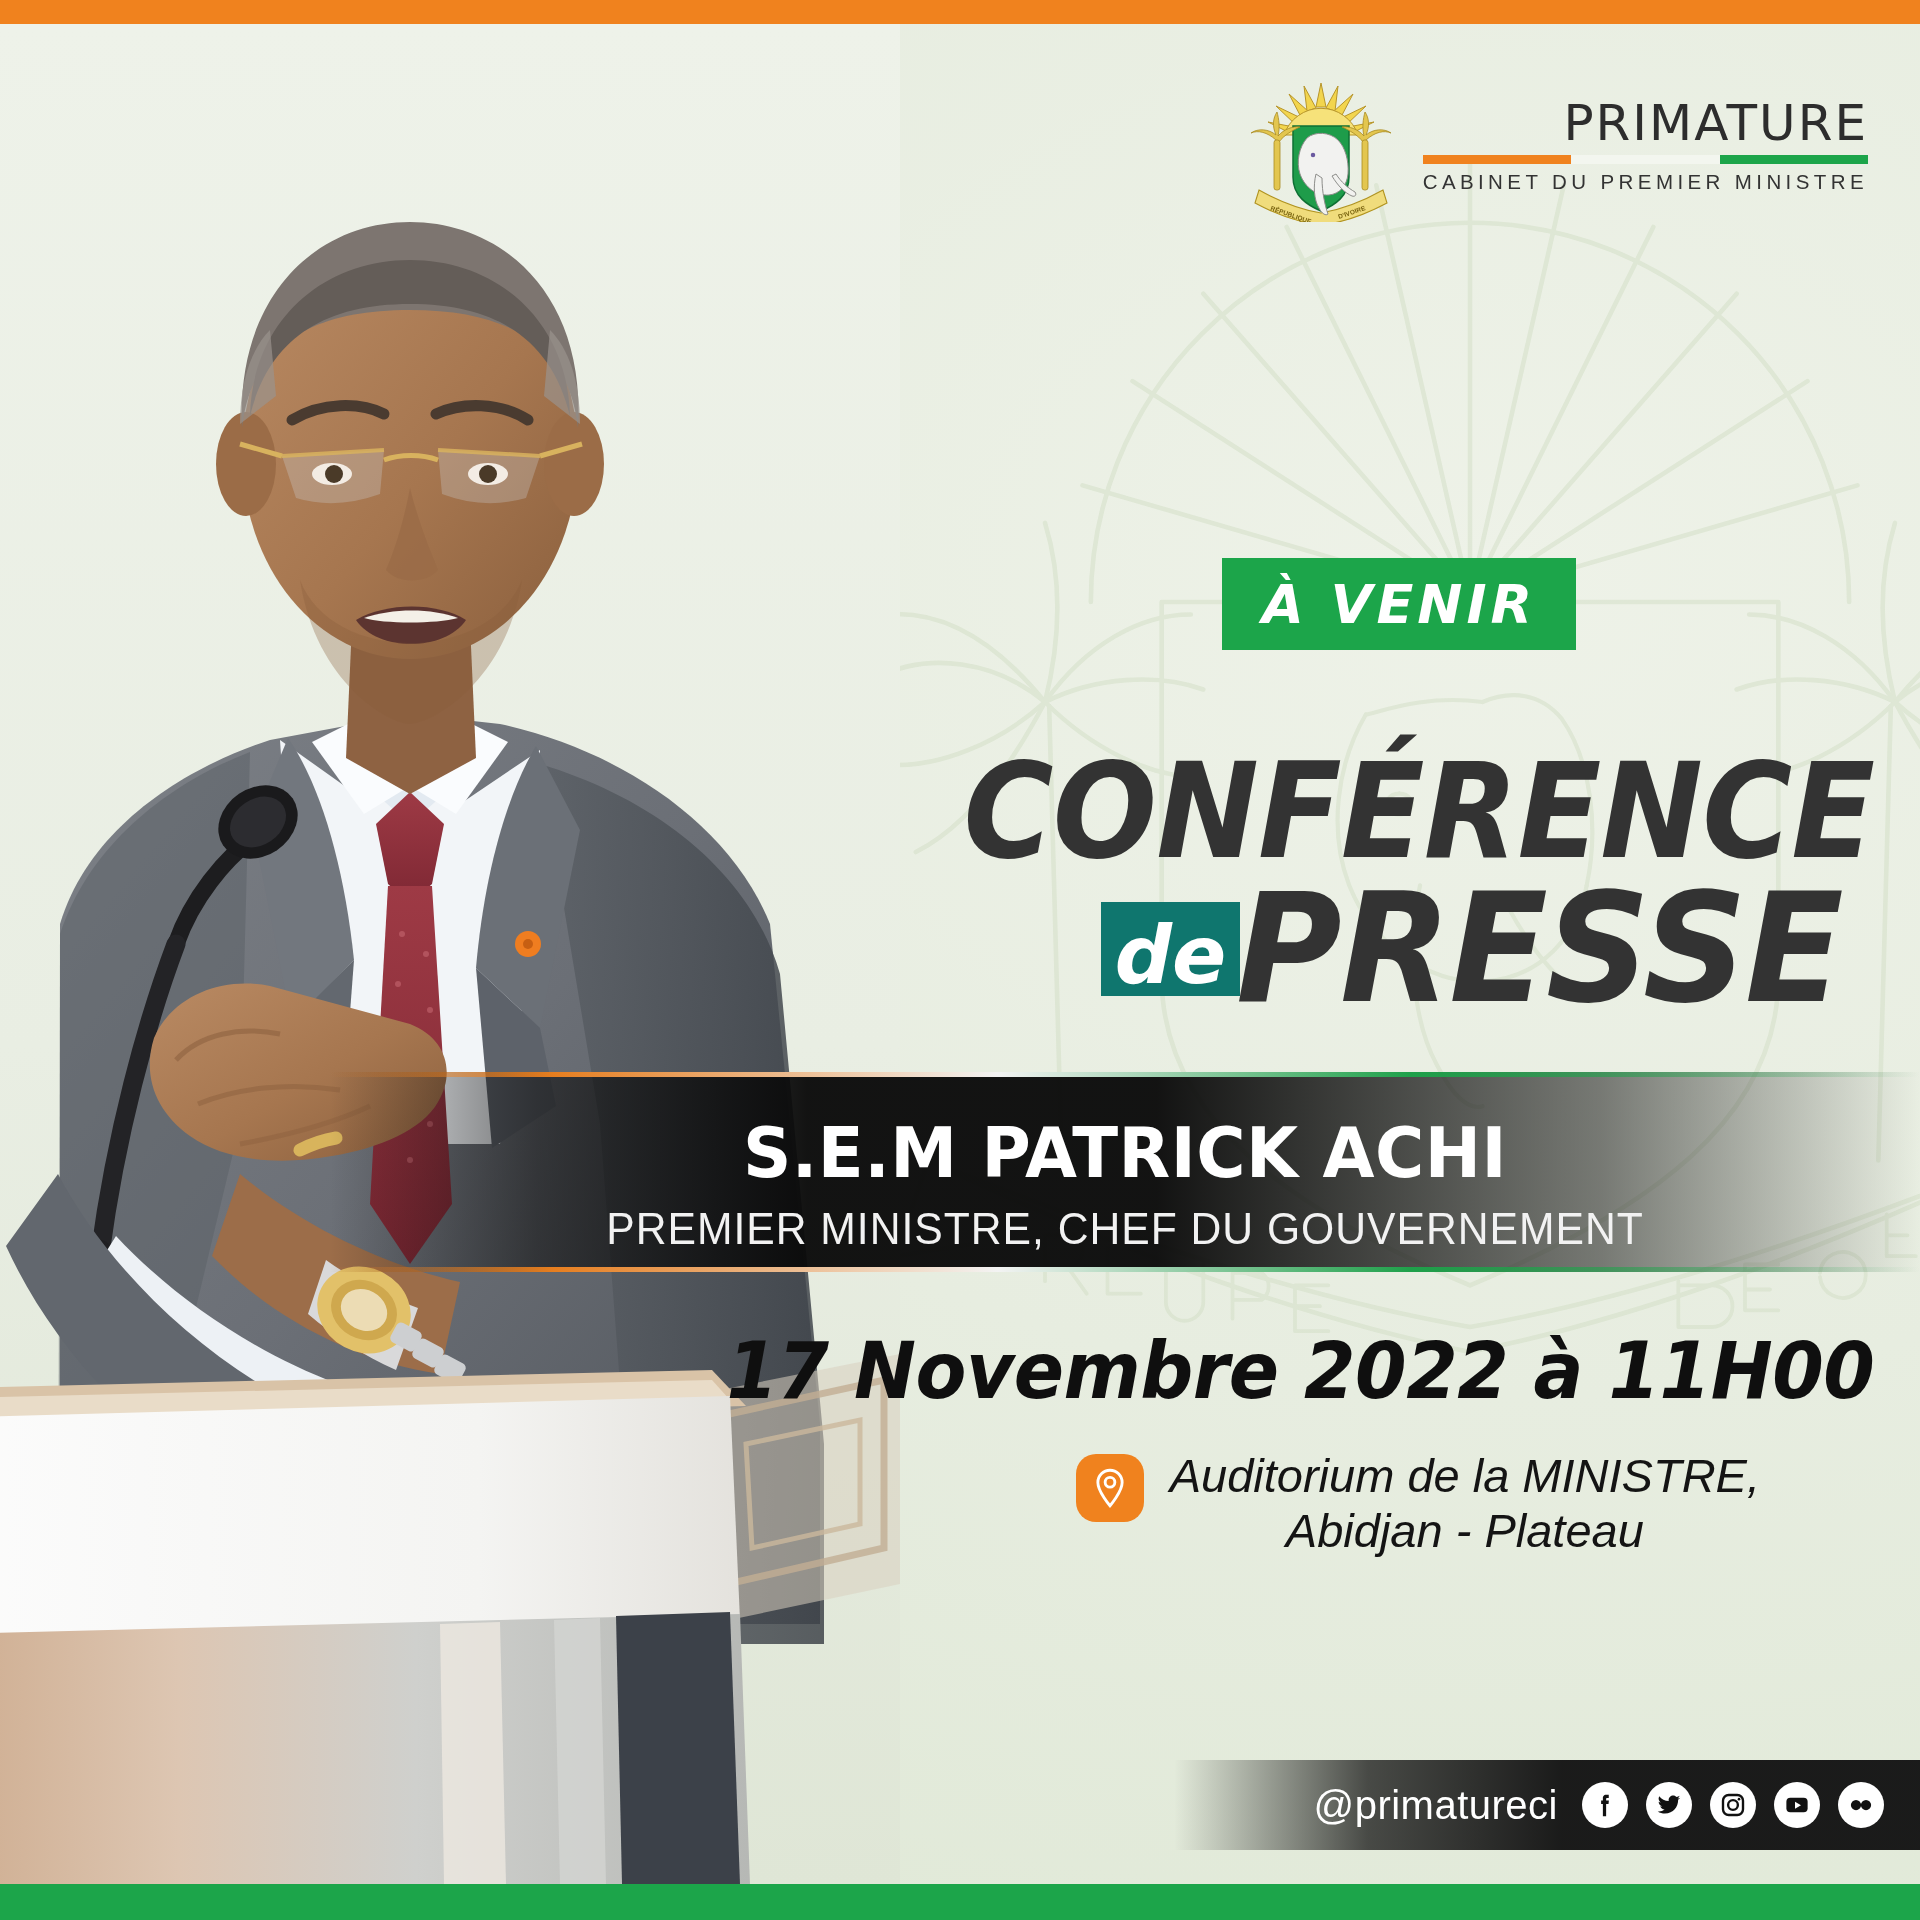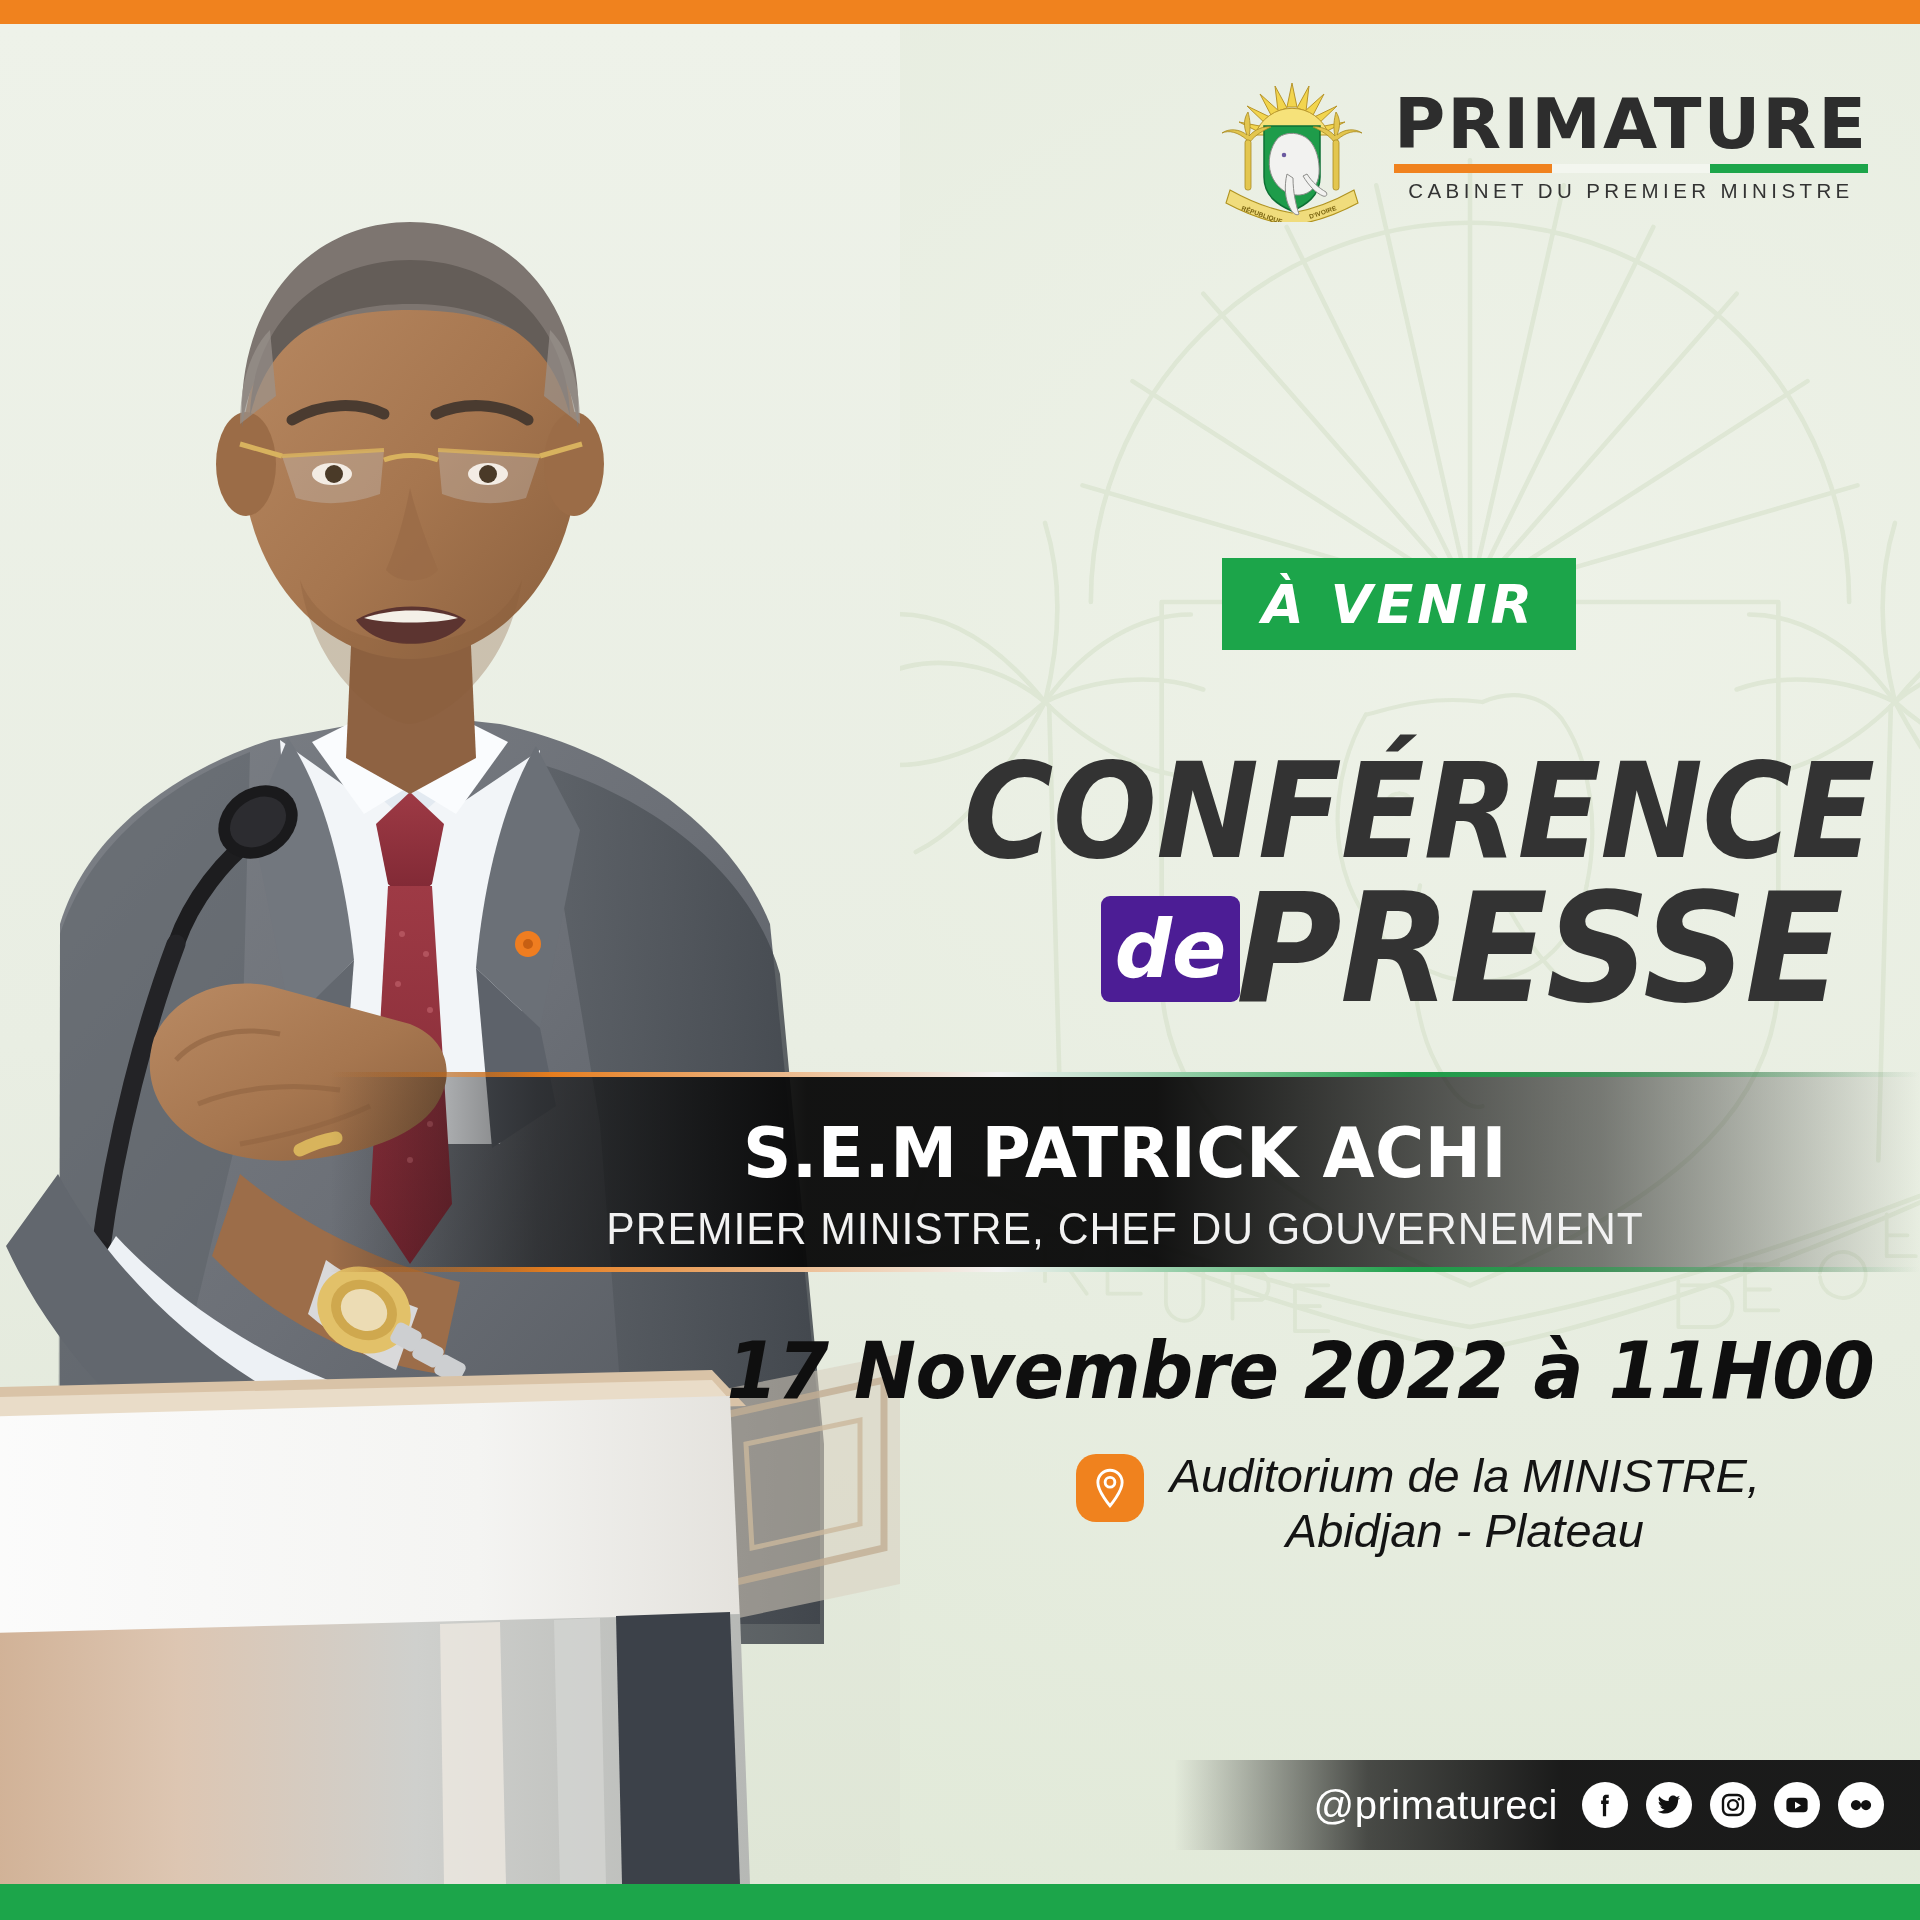--- a/index.html
+++ b/index.html
@@ -52,23 +52,24 @@
   .logo{
     position:absolute;
     right:52px;top:72px;
     display:flex;align-items:center;gap:22px;
     z-index:40;
   }
   .logo-crest{width:160px;height:150px;flex:0 0 auto;}
   .logo-crest svg{width:100%;height:100%;display:block;}
   .logo-word{display:flex;flex-direction:column;align-items:stretch;}
   .logo-title{
-    font-size:70px;font-weight:bold;letter-spacing:2px;
+    font-size:50px;font-weight:normal;letter-spacing:2px;
     color:#2d2d2d;line-height:.95;
     font-family:"DejaVu Sans",sans-serif;
+    text-align:right;
   }
   .logo-rule{display:flex;height:9px;margin:7px 0 6px;}
   .logo-rule i{flex:1;display:block;}
   .logo-rule i:nth-child(1){background:#f0821e;}
   .logo-rule i:nth-child(2){background:#f3f6ef;}
   .logo-rule i:nth-child(3){background:#1ca54a;}
   .logo-sub{
     font-size:20.5px;letter-spacing:4.4px;color:#333;
     text-align:center;white-space:nowrap;
   }
@@ -98,28 +99,27 @@
     letter-spacing:-1px;line-height:.96;
     color:#333333;
     transform:scaleX(.93);transform-origin:right center;
     white-space:nowrap;
   }
   .hl-2{
     display:flex;align-items:center;justify-content:flex-end;
     margin-top:4px;
   }
   .hl-de{
-    background:#4c1d95;color:#fff;
+    background:#0f766e;color:#fff;
     font-family:"DejaVu Sans",sans-serif;
     font-size:80px;font-weight:bold;font-style:italic;
     line-height:1;
-    padding:14px 14px 12px;
+    padding:14px 14px 0;
     margin-right:-4px;
     letter-spacing:0;
-    border-radius:9px;
   }
   .hl-presse{
     font-family:"DejaVu Sans",sans-serif;
     font-size:152px;font-weight:bold;font-style:italic;
     line-height:.92;color:#333333;
     transform:scaleX(.95);transform-origin:left center;
     letter-spacing:-2px;
   }
 
   

